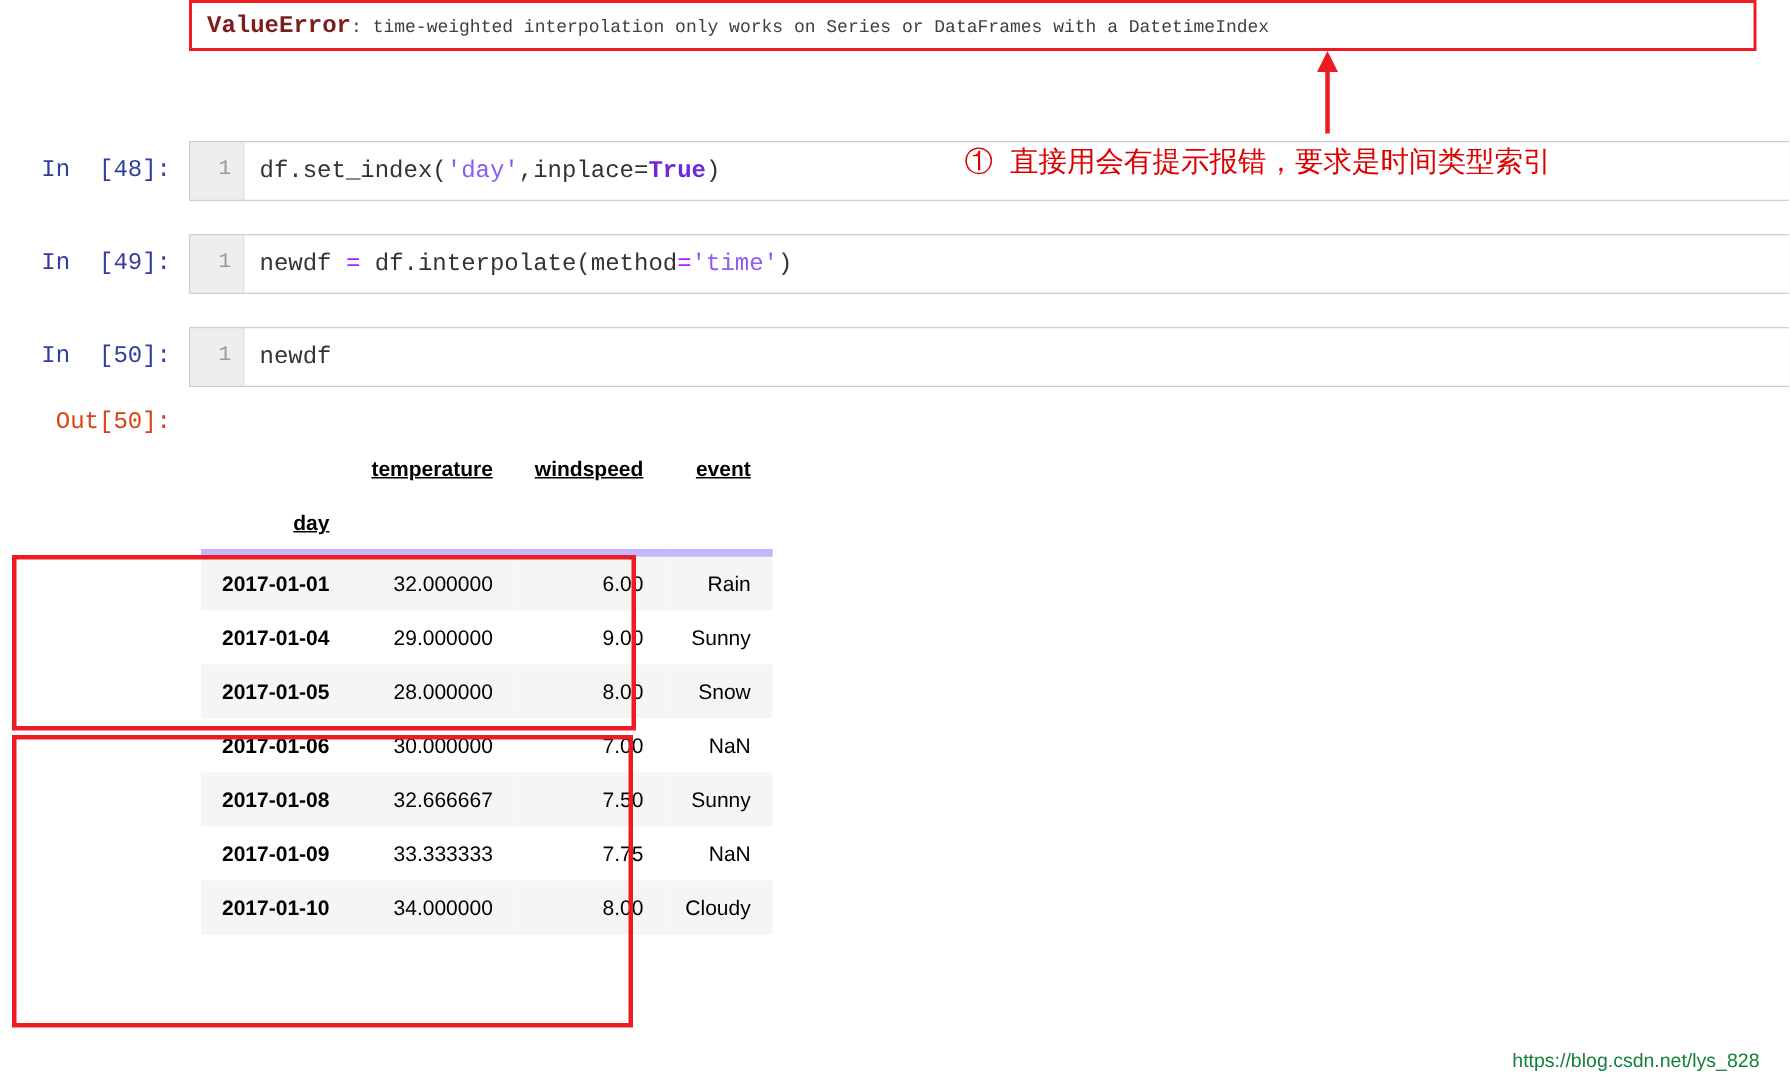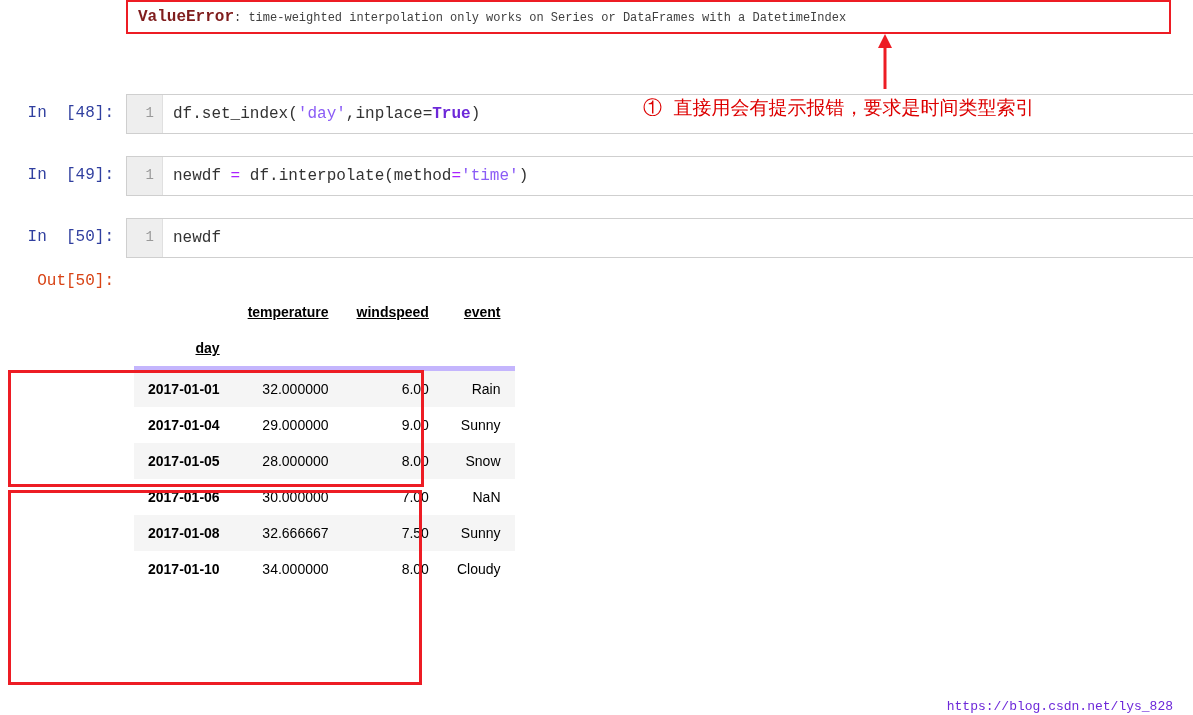--- a/index.html
+++ b/index.html
@@ -31,21 +31,21 @@
 .tbl th, .tbl td { padding: 10px 14px; text-align: right; border: 0; font-size: 14px; }
 .tbl thead th { font-weight: bold; border: 0; text-decoration: underline; }
 .tbl .idx-head { font-weight: bold; border-bottom: 5px solid #c4b5fd; }
 .tbl .idx { font-weight: bold; }
 .tbl tbody tr:nth-child(odd) { background: #f5f5f5; }
 .tbl tbody tr:nth-child(even) { background: #fff; }
 .tbl thead tr:first-child th:first-child { border: 0; }
 
 .box-red { position: absolute; border: 3px solid #ed1c24; pointer-events: none; z-index: 10; }
 
-.watermark { position: absolute; right: 20px; bottom: 10px; color: #6d28d9; font-size: 13px; font-family: Liberation Mono, monospace; }
+.watermark { position: absolute; right: 20px; bottom: 10px; color: #15803d; font-size: 13px; }
 </style>
 </head>
 <body>
 
 <div class="error-box mono">
   <span class="err-name">ValueError</span><span class="err-msg">: time-weighted interpolation only works on Series or DataFrames with a DatetimeIndex</span>
 </div>
 
 <div class="arrow-up">
   <svg width="40" height="60">
@@ -132,20 +132,26 @@
           <td>7.00</td>
           <td>NaN</td>
         </tr>
         <tr>
           <td class="idx">2017-01-08</td>
           <td>32.666667</td>
           <td>7.50</td>
           <td>Sunny</td>
         </tr>
         <tr>
+          <td class="idx">2017-01-09</td>
+          <td>33.333333</td>
+          <td>7.75</td>
+          <td>NaN</td>
+        </tr>
+        <tr>
           <td class="idx">2017-01-10</td>
           <td>34.000000</td>
           <td>8.00</td>
           <td>Cloudy</td>
         </tr>
       </tbody>
   </table>
 
   <div class="box-red" style="left:8px; top:76px; width:416px; height:117px;"></div>
   <div class="box-red" style="left:8px; top:196px; width:414px; height:195px;"></div>

